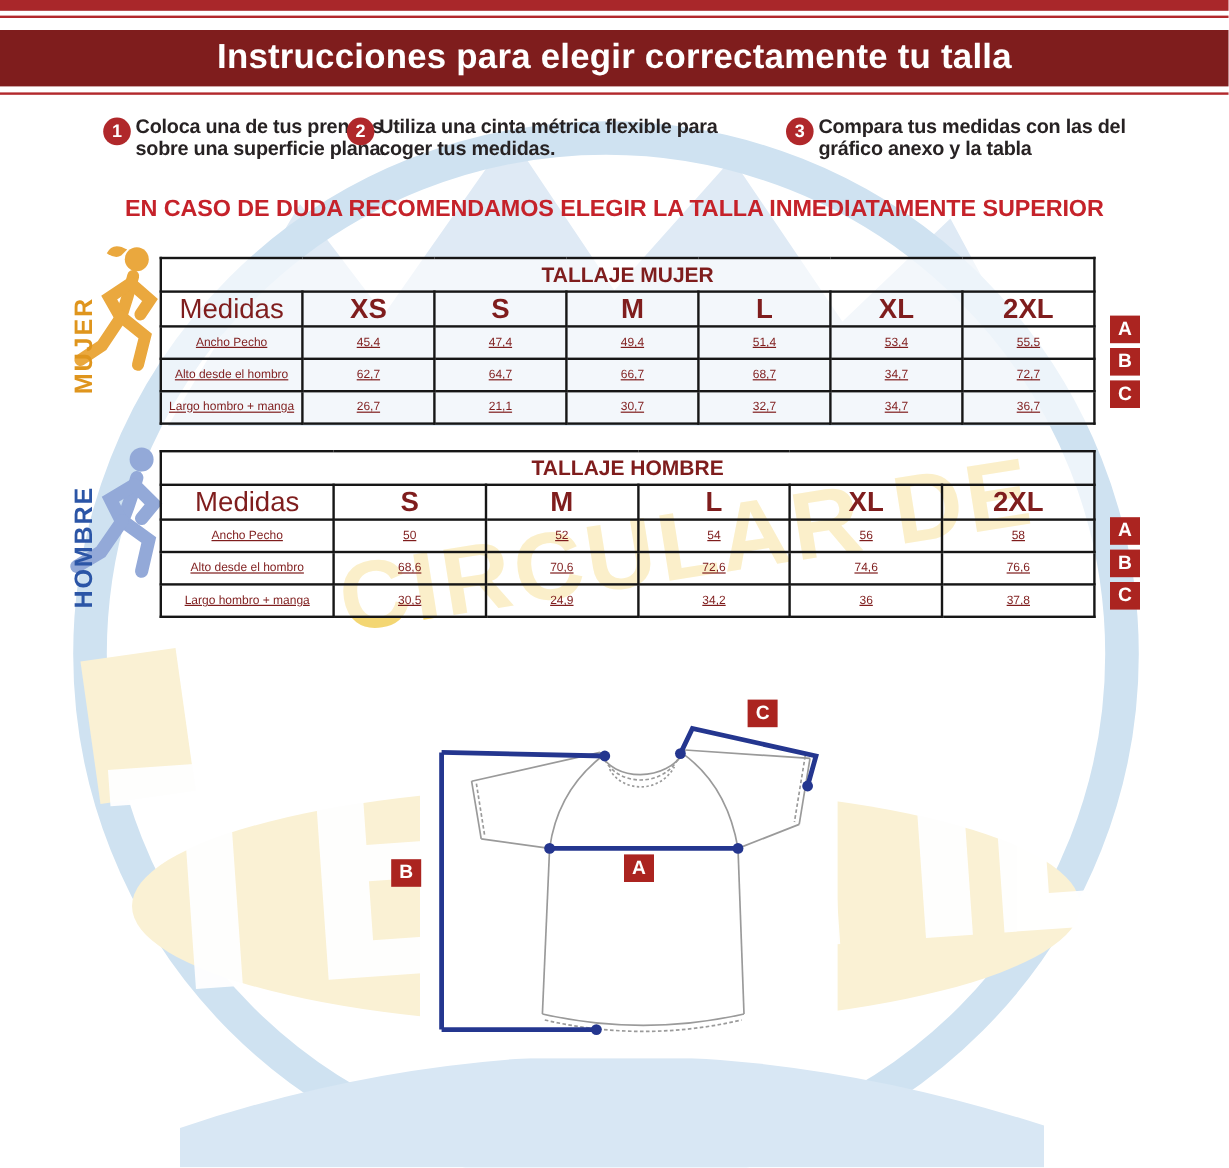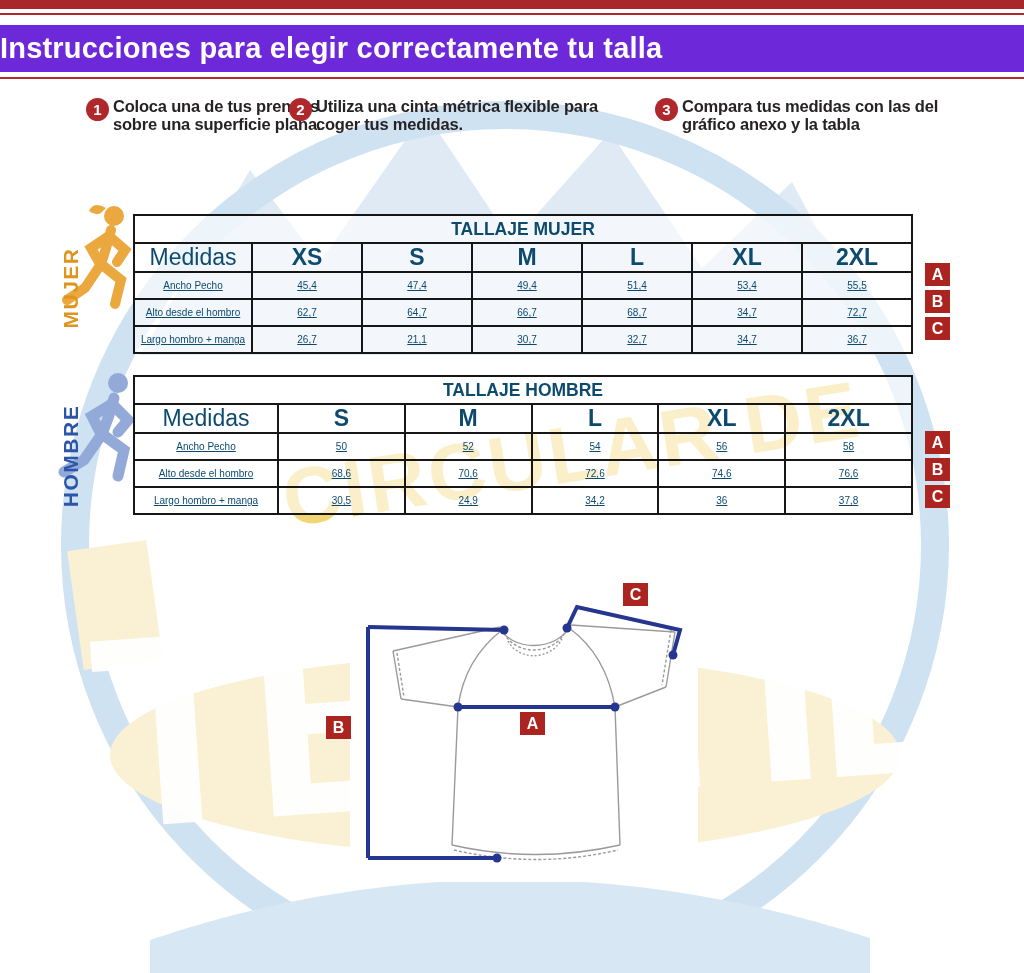--- a/index.html
+++ b/index.html
@@ -3,22 +3,22 @@
 <meta charset="utf-8">
 <style>
   html,body{margin:0;padding:0;background:#fff;}
   #stage{position:relative;width:1024px;height:973px;overflow:hidden;background:#fff;
          font-family:"Liberation Sans",sans-serif;}
   .abs{position:absolute;}
 
   
   .top-strip{left:0;top:0;width:1024px;height:9px;background:#a9272a;}
   .thin-line{left:0;width:1024px;height:2px;background:#b2292c;}
-  .banner{left:0;top:25px;width:1024px;height:47px;background:#6d28d9;
-          display:flex;align-items:center;}
+  .banner{left:0;top:25px;width:1024px;height:47px;background:#7f1d1d;
+          display:flex;align-items:center;justify-content:center;}
   .banner-text{color:#fff;font-size:29px;font-weight:bold;letter-spacing:.2px;}
 
   
   .step{top:97px;display:flex;align-items:flex-start;gap:4px;}
   .step-num{flex:0 0 auto;width:23px;height:23px;border-radius:50%;background:#b0282b;color:#fff;
             font-size:15px;font-weight:bold;display:flex;align-items:center;justify-content:center;margin-top:1px;}
   .step-text{font-size:16.5px;font-weight:bold;color:#272223;line-height:18px;letter-spacing:-.2px;}
 
   
   .warning{left:0;top:163px;width:1024px;text-align:center;color:#c5222a;
@@ -26,21 +26,21 @@
 
   
   .vlabel{width:120px;height:22px;text-align:center;transform:rotate(-90deg);
           font-weight:bold;font-size:21px;letter-spacing:1.5px;}
   .vlabel.mujer{color:#df951d;}
   .vlabel.hombre{color:#2b55a6;}
 
   
   table.size-table{border-collapse:collapse;table-layout:fixed;width:780px;}
   table.size-table td{border:2px solid #161616;text-align:center;vertical-align:middle;
-                      background:rgba(255,255,255,.62);color:#0c4a6e;padding:0;}
+                      background:rgba(255,255,255,.62);color:#7f1d1d;padding:0;}
   td.tbl-title{height:26px;font-size:17.5px;font-weight:bold;}
   td.mujer-title{background:#ece32b;color:#2878be;}
   td.hombre-title{background:#2f9bd5;color:#e9df35;}
   tr.head-row td{height:24px;font-size:23px;}
   tr.head-row td.size-col{font-weight:bold;margin-left:40px;}
   tr.data-row td{height:25px;font-size:10px;text-decoration:underline;}
 
   .badge{width:25px;height:23px;background:#ab2420;color:#fff;font-weight:bold;font-size:16px;
          display:flex;align-items:center;justify-content:center;}
 
@@ -79,20 +79,21 @@
   </div>
   <div class="abs step z2" style="left:289px;width:330px">
     <span class="step-num">2</span>
     <span class="step-text">Utiliza una cinta métrica flexible para coger tus medidas.</span>
   </div>
   <div class="abs step z2" style="left:655px;width:300px">
     <span class="step-num">3</span>
     <span class="step-text">Compara tus medidas con las del gráfico anexo y la tabla</span>
   </div>
 
+  <div class="abs warning z2">EN CASO DE DUDA RECOMENDAMOS ELEGIR LA TALLA INMEDIATAMENTE SUPERIOR</div>
 
   <svg class="abs z1" style="left:55px;top:202px" width="92" height="142" viewBox="0 0 92 142">
     <g stroke="#eaa83e" stroke-width="10" stroke-linecap="round" fill="none">
       <path d="M56 28 C52 44 50 50 46 62"></path>
       <path d="M54 34 L36 46 L44 60"></path>
       <path d="M54 34 L70 48 L62 60"></path>
       <path d="M46 62 L66 78 L60 102"></path>
       <path d="M46 62 L30 86 L12 98"></path>
     </g>
     <circle cx="59" cy="14" r="10" fill="#eaa83e"></circle>

